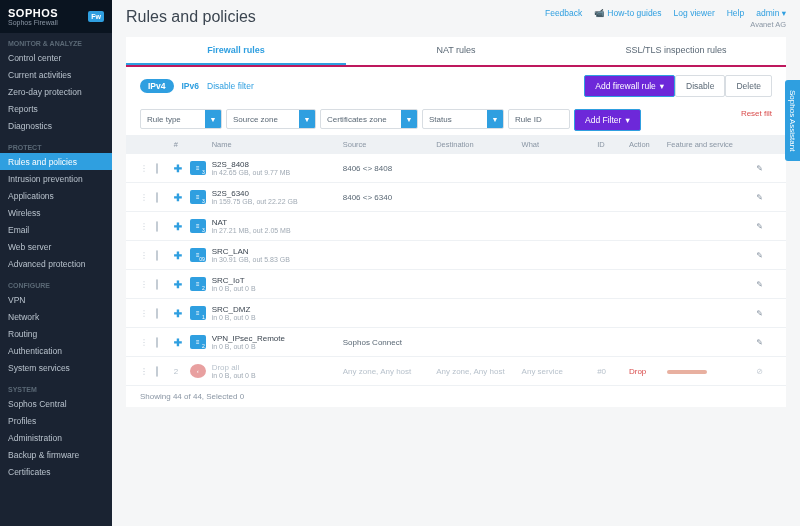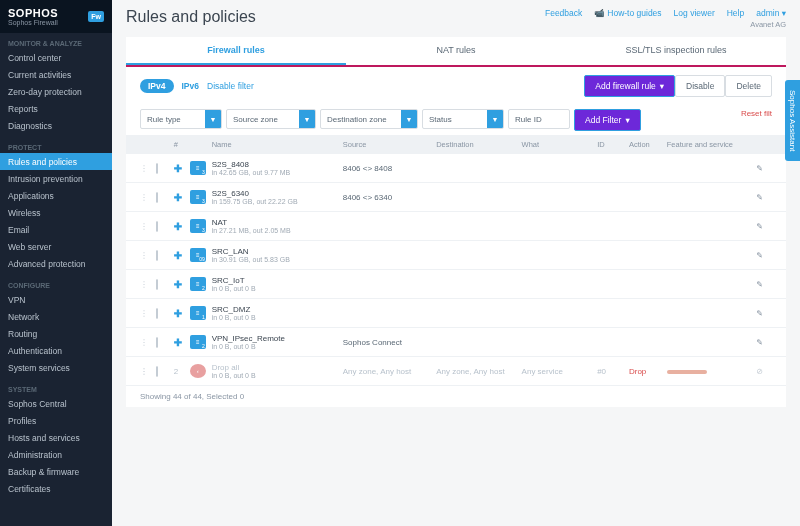--- a/index.html
+++ b/index.html
@@ -101,21 +101,20 @@
           <div class="nav-item">VPN</div>
           <div class="nav-item">Network</div>
           <div class="nav-item">Routing</div>
           <div class="nav-item">Authentication</div>
           <div class="nav-item">System services</div>
         </div>
         <div class="nav-sec">
           <div class="nav-head">SYSTEM</div>
           <div class="nav-item">Sophos Central</div>
           <div class="nav-item">Profiles</div>
-          <div class="nav-item">Hosts and services</div>
           <div class="nav-item">Administration</div>
           <div class="nav-item">Backup &amp; firmware</div>
           <div class="nav-item">Certificates</div>
         </div>
       </div>
   </aside>
 
   <main class="main">
     <div class="topbar">
       <div class="page-title">Rules and policies</div>
@@ -150,21 +149,21 @@
     <div class="filters">
       <div class="sel" style="width:82px">
           <span class="lbl">Rule type</span>
           <span class="car">▼</span>
         </div>
       <div class="sel" style="width:90px">
           <span class="lbl">Source zone</span>
           <span class="car">▼</span>
         </div>
       <div class="sel" style="width:98px">
-          <span class="lbl">Destination zone</span>
+          <span class="lbl">Certificates zone</span>
           <span class="car">▼</span>
         </div>
       <div class="sel" style="width:82px">
           <span class="lbl">Status</span>
           <span class="car">▼</span>
         </div>
       <div class="sel" style="width:62px">
           <span class="lbl">Rule ID</span>
         </div>
       <button class="btn primary"><span>Add Filter</span> ▾</button>

